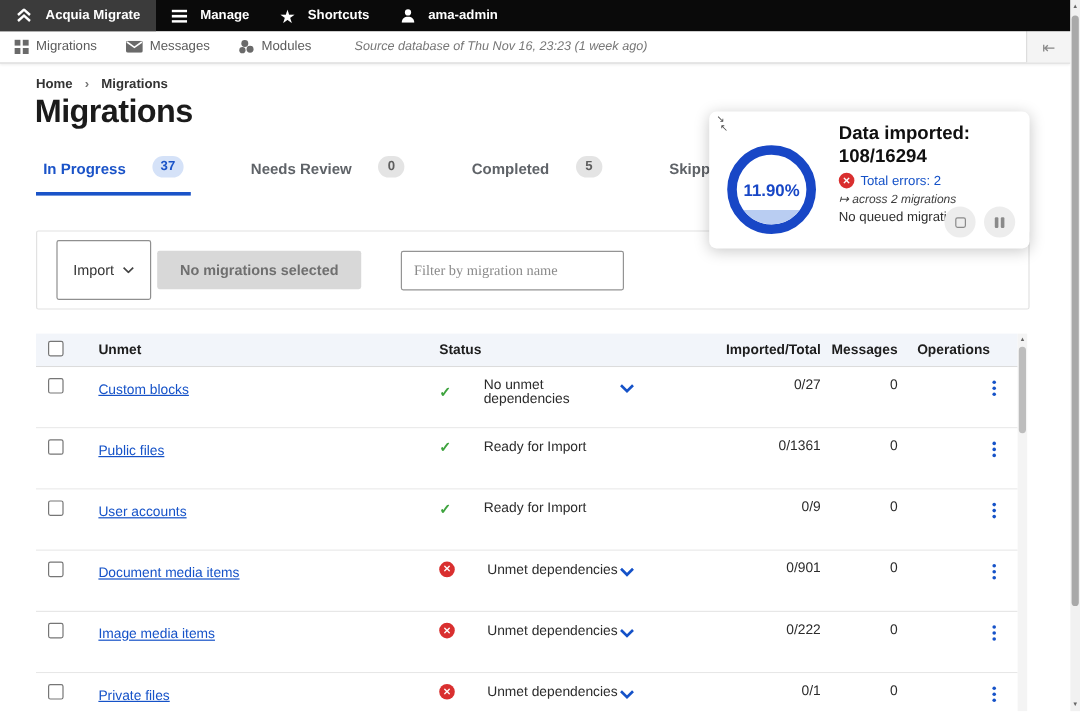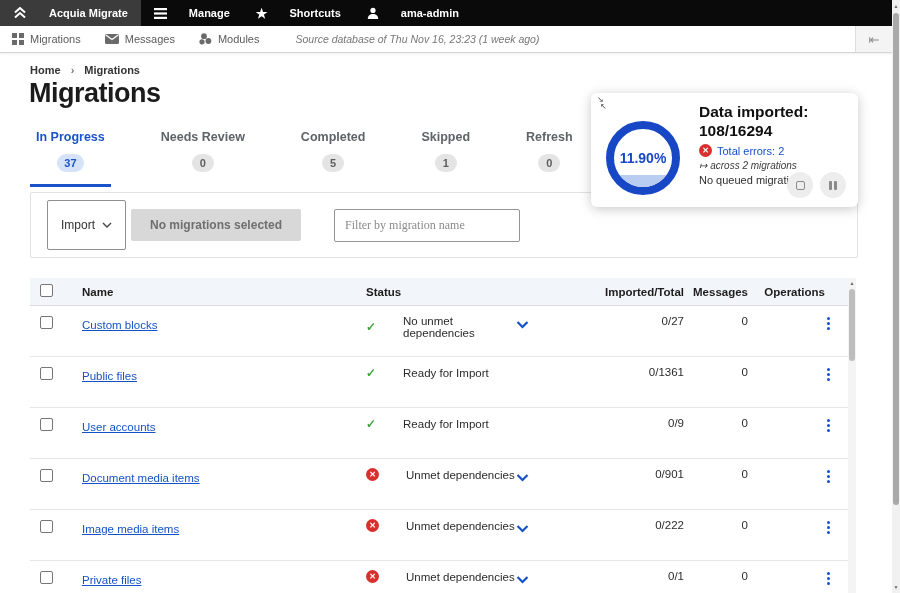--- a/index.html
+++ b/index.html
@@ -2,21 +2,21 @@
 <html><head>
 <meta charset="utf-8">
 <style>
   * { margin:0; padding:0; box-sizing:border-box; }
   html,body { width:900px; height:593px; }
   body { font-family:"Liberation Sans", sans-serif; background:#fff; overflow:hidden; }
   .viewport { position:relative; width:900px; height:593px; background:#fff; overflow:hidden; }
 
   
   .admin-bar { position:absolute; left:0; top:0; width:892px; height:26px; background:#0a0a0a; display:flex; align-items:stretch; z-index:30; }
-  .ab-item { display:flex; align-items:center; gap:22px; padding:0 13px; color:#fff; font-size:11px; font-weight:bold; cursor:pointer; }
+  .ab-item { display:flex; align-items:center; gap:11px; padding:0 13px; color:#fff; font-size:11px; font-weight:bold; cursor:pointer; }
   .ab-item.brand { background:#3b3b3b; }
   .ab-item svg { display:block; }
   .ab-star { font-size:13px; line-height:1; color:#fff; }
 
   
   .sec-bar { position:absolute; left:0; top:26px; width:892px; height:27px; background:#fff; border-bottom:1px solid #d6d6d6; box-shadow:0 1px 2px rgba(0,0,0,.07); display:flex; align-items:center; z-index:29; }
   .sb-item { display:flex; align-items:center; gap:6px; padding:0 12px; color:#5b5b5b; font-size:11px; height:100%; cursor:pointer; }
   .sb-note { margin-left:24px; font-size:10.5px; font-style:italic; color:#777; }
   .tray-toggle { position:absolute; right:0; top:0; width:37px; height:26px; border-left:1px solid #ddd; background:#f4f4f4; display:flex; align-items:center; justify-content:center; color:#8a8a8a; font-size:13px; cursor:pointer; }
 
@@ -25,21 +25,21 @@
   .page-scroll .thumb { position:absolute; left:1px; width:6px; top:13px; height:492px; background:#a9a9a9; border-radius:3px; }
   .scroll-arrow { position:absolute; left:0; width:8px; height:10px; display:flex; align-items:center; justify-content:center; font-size:5px; color:#666; }
 
   
   .breadcrumb { position:absolute; left:30px; top:64px; font-size:11px; font-weight:bold; color:#333; }
   .breadcrumb .sep { color:#777; font-weight:bold; margin:0 7px; }
   .page-title { position:absolute; left:29px; top:78px; font-size:27px; font-weight:bold; color:#1b1b1b; letter-spacing:-0.5px; }
 
   
   .tab-bar { position:absolute; left:30px; top:126px; display:flex; gap:44px; }
-  .tab { display:flex; align-items:center; gap:10px; padding:4px 6px 12px 6px; font-size:12.5px; font-weight:bold; color:#5f6368; border-bottom:3px solid transparent; cursor:pointer;flex-direction:column; }
+  .tab { display:flex; align-items:flex-end; gap:22px; padding:4px 6px 12px 6px; font-size:12.5px; font-weight:bold; color:#5f6368; border-bottom:3px solid transparent; cursor:pointer; }
   .tab-badge { min-width:22px; height:18px; padding:0 7px; border-radius:10px; background:#e4e4e4; color:#5e5e5e; font-size:11px; font-weight:bold; display:flex; align-items:center; justify-content:center; }
   .tab.active { color:#1a53c8; border-bottom-color:#1a53c8; }
   .tab.active .tab-badge { background:#d5e2f8; color:#1a53c8; }
 
   
   .controls-card { position:absolute; left:30px; top:192px; width:828px; height:66px; background:#fff; border:1px solid #e2e2e2; border-radius:2px; display:flex; align-items:center; padding:0 16px; }
   .btn-import { display:flex; align-items:center; gap:7px; background:#fff; border:1px solid #8f8f8f; border-radius:2px; padding:17px 13px; font-size:12px; color:#333; font-family:inherit; cursor:pointer; }
   .btn-disabled { background:#d8d8d8; border:none; border-radius:2px; padding:9px 19px; font-size:12px; font-weight:bold; color:#6f6f6f; font-family:inherit; margin-left:5px; }
   .filter-input { margin-left:33px; width:186px; padding:8px 10px; border:1px solid #949494; border-radius:2px; font-size:12px; font-family:Liberation Serif, serif; color:#333; }
   .filter-input::placeholder { color:#8a8a8a; }
@@ -196,21 +196,21 @@
         <path d="M1 1 L5 5 L9 1" stroke="#444" stroke-width="1.4" fill="none"></path>
       </svg>
     </button>
     <button class="btn-disabled">No migrations selected</button>
     <input class="filter-input" type="text" placeholder="Filter by migration name" style="">
   </div>
 
   <div class="mig-table">
     <div class="thead">
       <div class="c-check"><span class="checkbox"></span></div>
-      <div class="c-name">Name</div>
+      <div class="c-name">Unmet</div>
       <div class="c-status">Status</div>
       <div class="c-chev"></div>
       <div class="c-imp">Imported/Total</div>
       <div class="c-msg">Messages</div>
       <div class="c-ops">Operations</div>
     </div>
     <div>
     <div class="trow">
       <div class="c-check"><span class="checkbox"></span></div>
       <div class="c-name"><a class="mig-link">Custom blocks</a></div>

